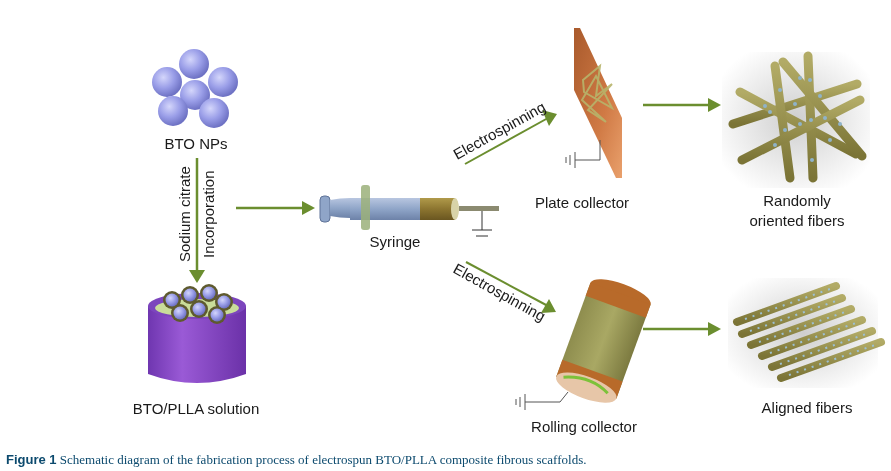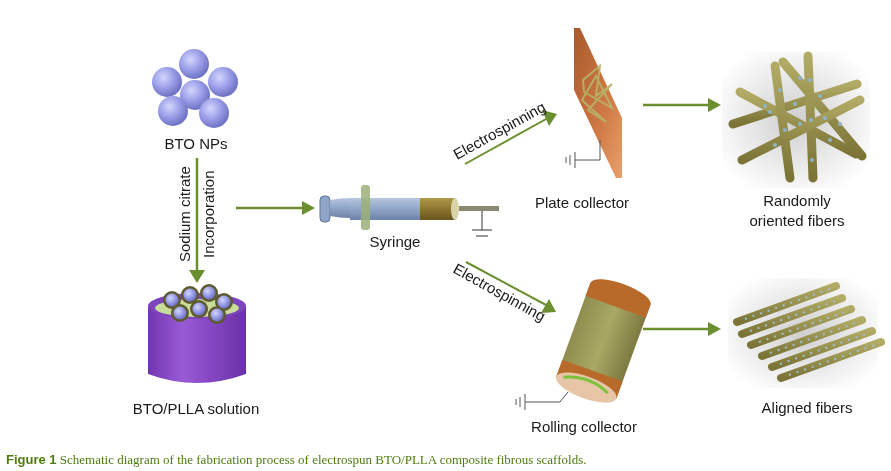--- a/index.html
+++ b/index.html
@@ -1,19 +1,19 @@
 <!DOCTYPE html>
 <html><head>
 <meta charset="utf-8">
 <style>
   html, body { margin:0; padding:0; background:#ffffff; }
   body { width:891px; height:471px; position:relative; overflow:hidden; font-family:"Liberation Sans", sans-serif; }
   #diagram { position:absolute; left:0; top:0; width:891px; height:471px; }
   .lbl { font-family:"Liberation Sans", sans-serif; font-size:15px; fill:#1a1a1a; }
-  .caption { position:absolute; left:6px; top:452px; font-family:"Liberation Serif", serif; font-size:13px; color:#4d7c0f; white-space:nowrap; }
+  .caption { position:absolute; left:6px; top:452px; font-family:"Liberation Serif", serif; font-size:13px; color:#0c4a6e; white-space:nowrap; }
   .caption b { font-family:"Liberation Sans", sans-serif; font-weight:bold; font-size:13px; }
 </style>
 </head>
 <body>
 
 <svg id="diagram" viewBox="0 0 891 471" xmlns="http://www.w3.org/2000/svg">
   <defs>
     <radialGradient id="gSphere" cx="38%" cy="35%" r="65%">
       <stop offset="0%" stop-color="#d4d6fb"></stop>
       <stop offset="55%" stop-color="#9a9ee8"></stop>

